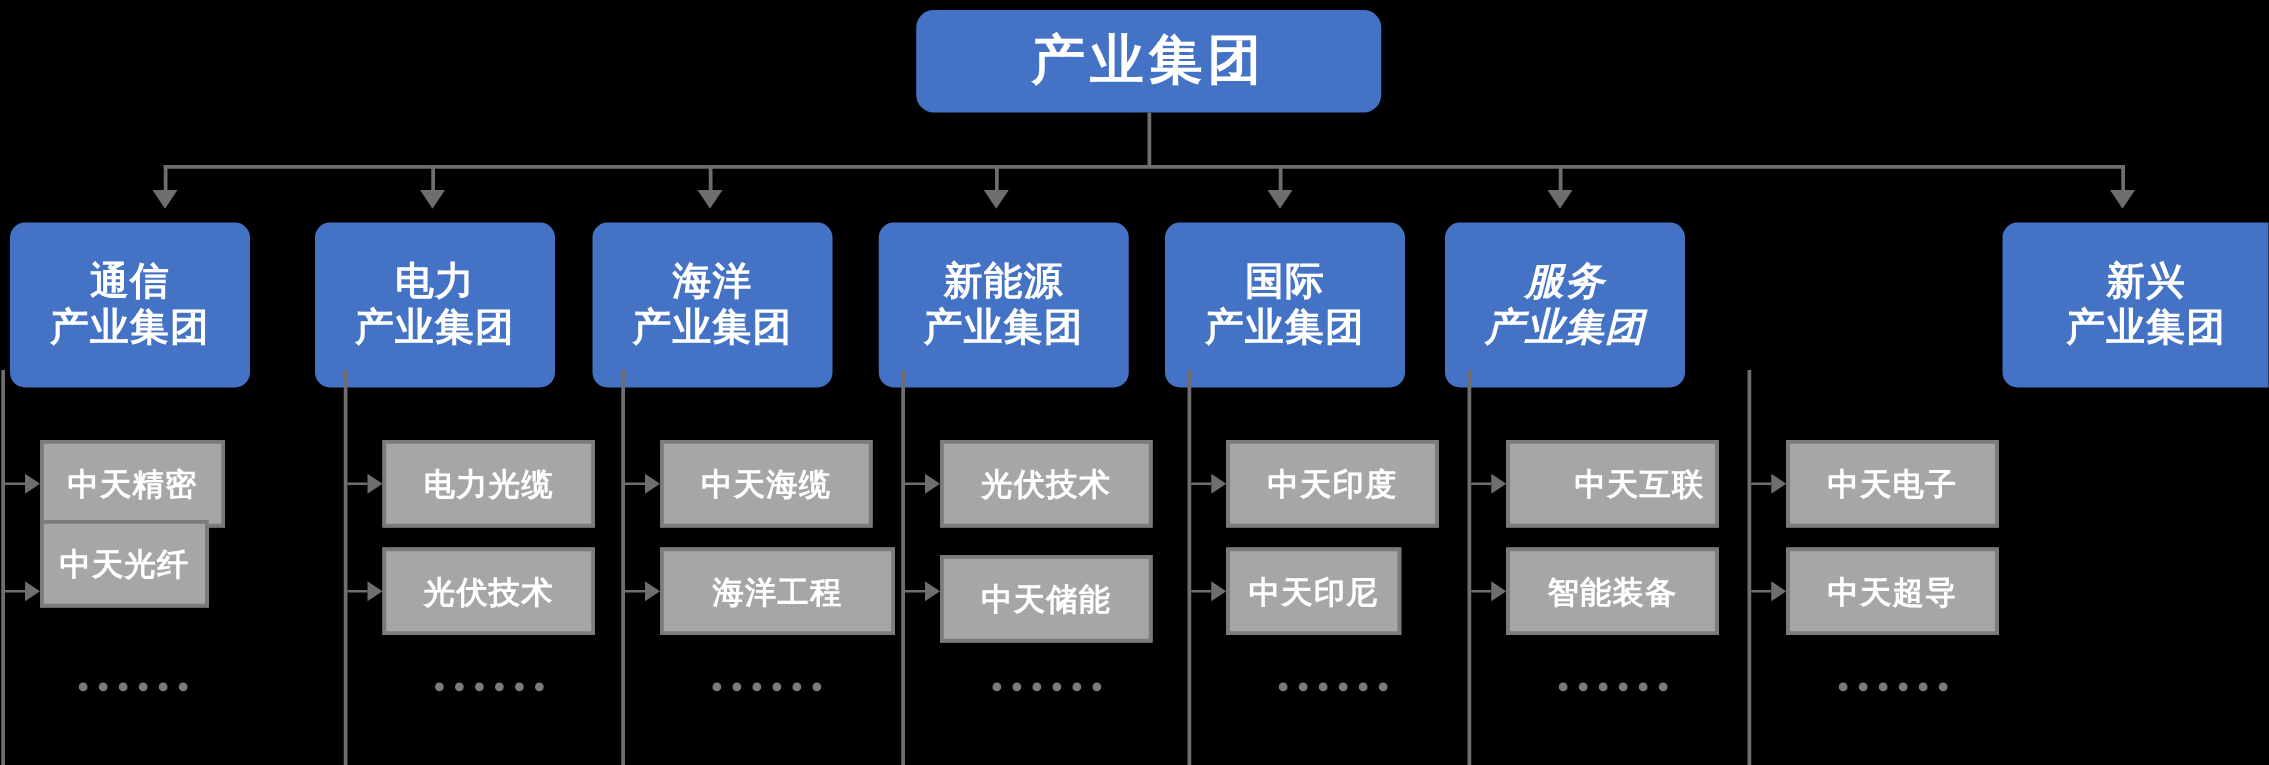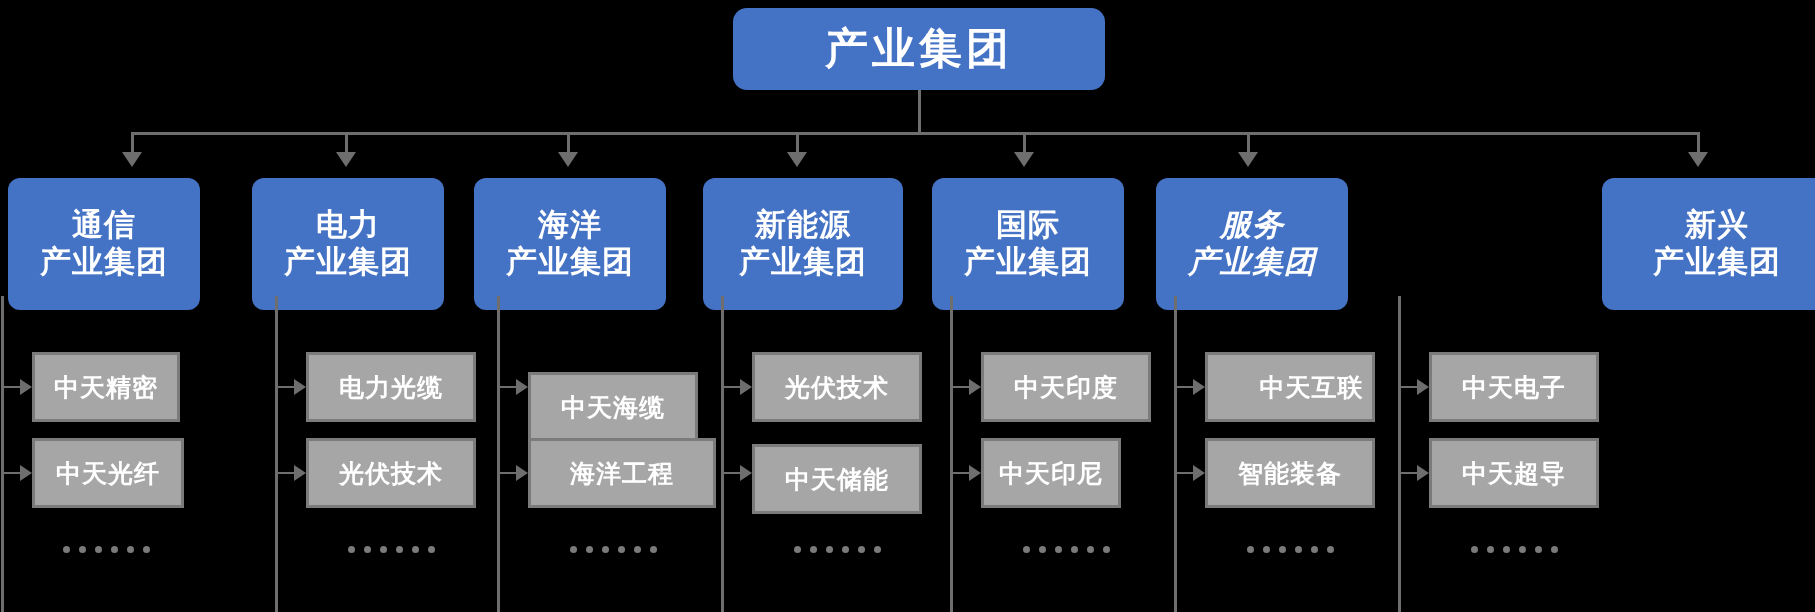--- a/index.html
+++ b/index.html
@@ -195,21 +195,21 @@
       <span class="node-line">产业集团</span>
     </div>
     <div class="spine" style="left:1px;"></div>
     <div class="child-stub" style="left:4px; top:386px; width:16px;"></div>
     <div class="child-arrow" style="left:20px; top:379px;"></div>
     <div class="child-node" style="left:32px; top:352px; width:148px;">
       <span class="node-label">中天精密</span>
     </div>
     <div class="child-stub" style="left:4px; top:472px; width:16px;"></div>
     <div class="child-arrow" style="left:20px; top:465px;"></div>
-    <div class="child-node" style="left:32px; top:438px; width:152px;">
+    <div class="child-node" style="left:32px; top:416px; width:135px;">
       <span class="node-label">中天光纤</span>
     </div>
     <div class="dots-row" style="left:32px; width:148px;">
       <span class="dot"></span>
       <span class="dot"></span>
       <span class="dot"></span>
       <span class="dot"></span>
       <span class="dot"></span>
       <span class="dot"></span>
     </div>
@@ -242,21 +242,21 @@
   </div>
 
   <div class="col-group" style="left:462px; width:240px;">
     <div class="group-node" style="left:12px; width:192px;">
       <span class="node-line">海洋</span>
       <span class="node-line">产业集团</span>
     </div>
     <div class="spine" style="left:35px;"></div>
     <div class="child-stub" style="left:38px; top:386px; width:16px;"></div>
     <div class="child-arrow" style="left:54px; top:379px;"></div>
-    <div class="child-node" style="left:66px; top:352px; width:170px;margin-top:20px;">
+    <div class="child-node" style="left:66px; top:352px; width:170px;">
       <span class="node-label">中天海缆</span>
     </div>
     <div class="child-stub" style="left:38px; top:472px; width:16px;"></div>
     <div class="child-arrow" style="left:54px; top:465px;"></div>
     <div class="child-node" style="left:66px; top:438px; width:188px;">
       <span class="node-label">海洋工程</span>
     </div>
     <div class="dots-row" style="left:66px; width:170px;">
       <span class="dot"></span>
       <span class="dot"></span>

